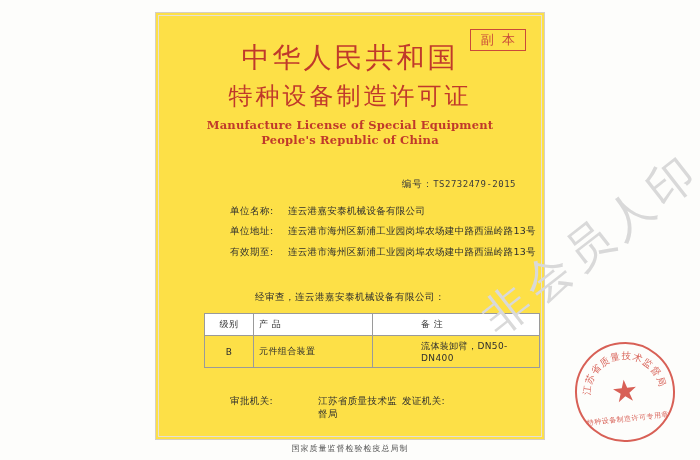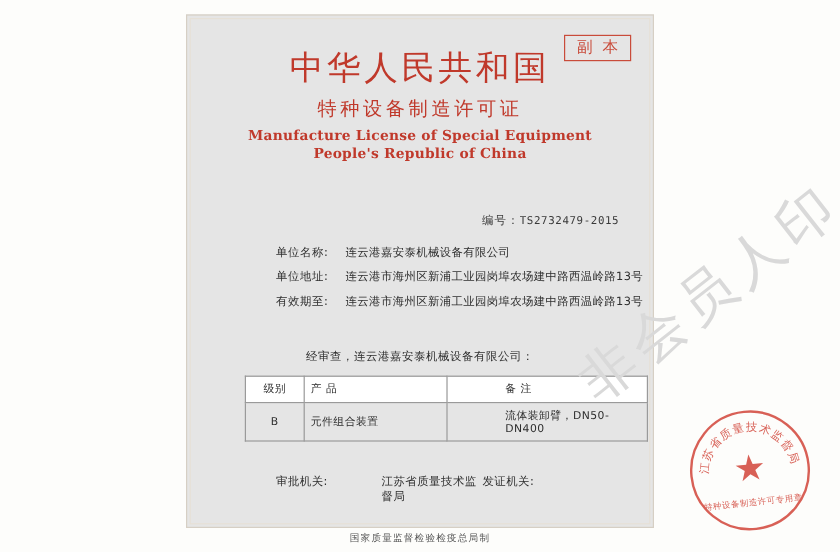--- a/index.html
+++ b/index.html
@@ -14,21 +14,21 @@
     position:absolute;
     left:0;top:0;width:700px;height:460px;
     background:#fdfdfb;
   }
   
   .cert-frame{
     position:absolute;
     left:155px;top:12px;
     width:390px;height:428px;
     border:1.5px solid #d6cfc4;
-    background:#e5e5e5;
+    background:#fde047;
     box-sizing:border-box;
   }
   .cert-inner{
     position:absolute;
     left:2px;top:2px;right:2px;bottom:2px;
     border:0.8px solid #e6e0d6;
     box-sizing:border-box;
   }
   
   .copy-badge{
@@ -48,21 +48,21 @@
     text-align:center;
     color:#c0392b;
   }
   .t-cn1{
     font-size:28px;
     letter-spacing:3px;
     font-family:Liberation Mono, monospace;
     line-height:1.35;
   }
   .t-cn2{
-    font-size:16px;
+    font-size:24px;
     letter-spacing:3px;
     line-height:1.45;
   }
   .t-en1{
     font-family:"DejaVu Serif", serif;
     font-size:11.5px;
     font-weight:bold;
     margin-top:4px;
     letter-spacing:0.2px;
   }

